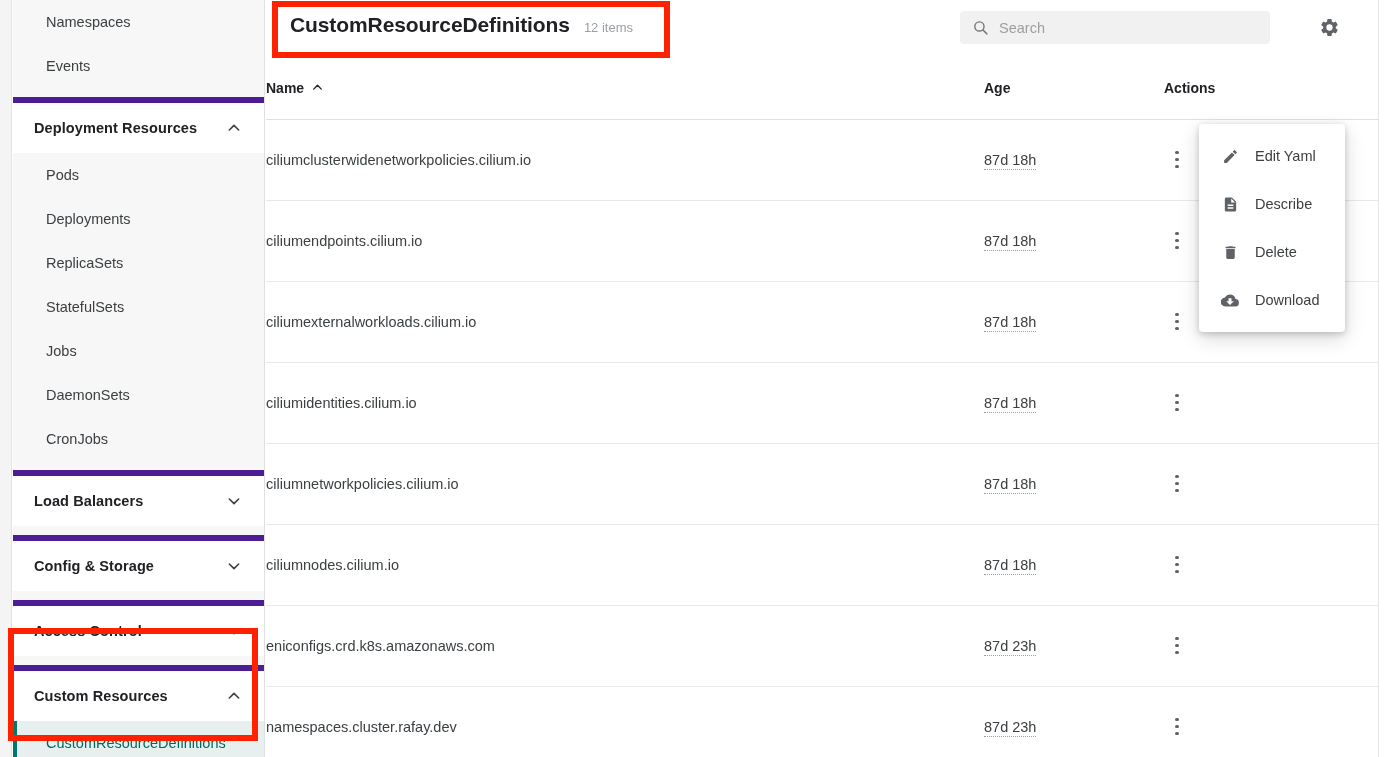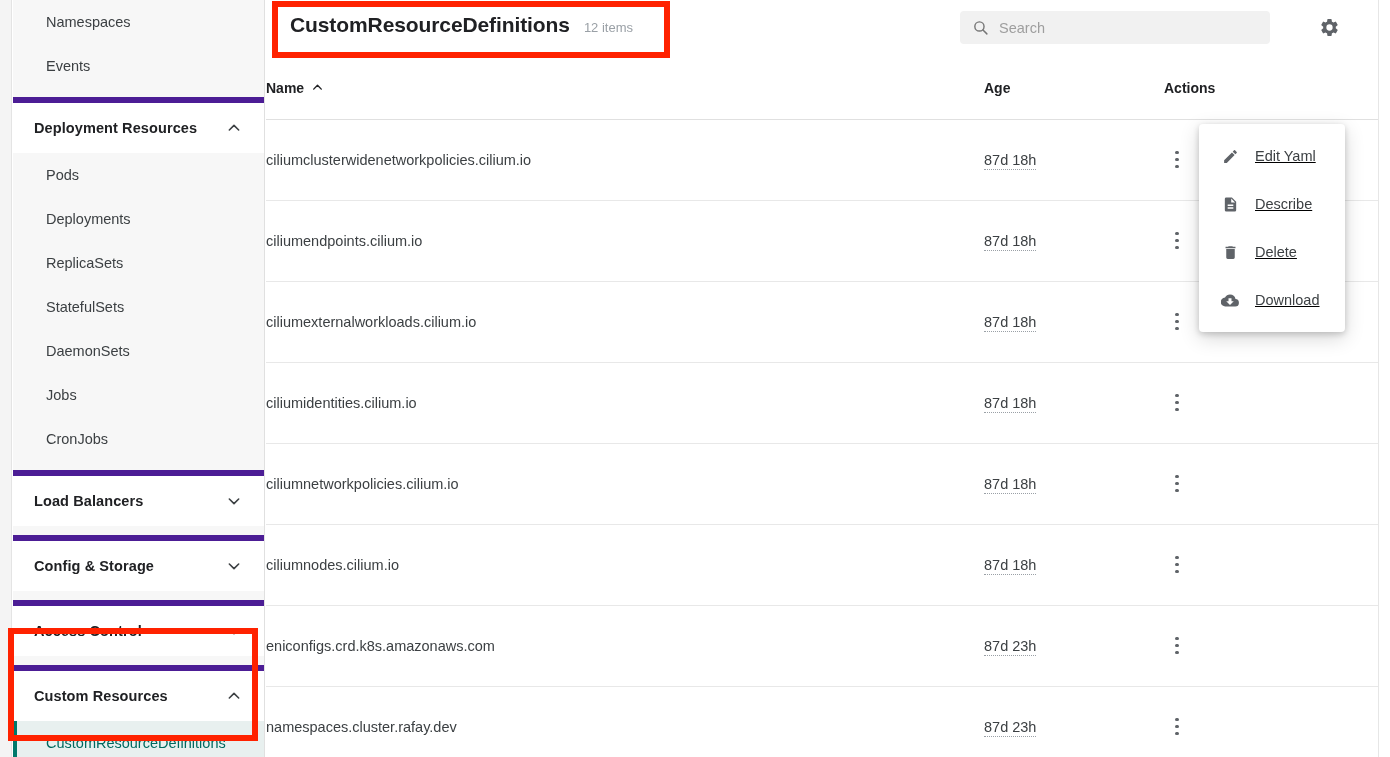--- a/index.html
+++ b/index.html
@@ -235,21 +235,20 @@
   .ctx-menu {
     position: absolute;
     left: 933px;
     top: 124px;
     width: 146px;
     background: #ffffff;
     border-radius: 4px;
     box-shadow: 0 2px 6px rgba(0,0,0,.18), 0 6px 20px rgba(0,0,0,.16);
     padding: 8px 0;
     z-index: 40;
-    text-decoration: underline;
   }
   .ctx-item {
     height: 48px;
     display: flex;
     align-items: center;
     gap: 16px;
     padding: 0 16px 0 22px;
     font-size: 14.5px;
     color: #3c4043;
     cursor: pointer;
@@ -315,24 +314,24 @@
       <div class="nav-subitem">
         <span>Deployments</span>
       </div>
       <div class="nav-subitem">
         <span>ReplicaSets</span>
       </div>
       <div class="nav-subitem">
         <span>StatefulSets</span>
       </div>
       <div class="nav-subitem">
+        <span>Jobs</span>
+      </div>
+      <div class="nav-subitem">
         <span>DaemonSets</span>
-      </div>
-      <div class="nav-subitem">
-        <span>Jobs</span>
       </div>
       <div class="nav-subitem">
         <span>CronJobs</span>
       </div>
       <div class="nav-gap"></div>
     </div>
 
     <div class="nav-group">
       <span class="nav-group-label">Load Balancers</span>
       <span class="chev">

